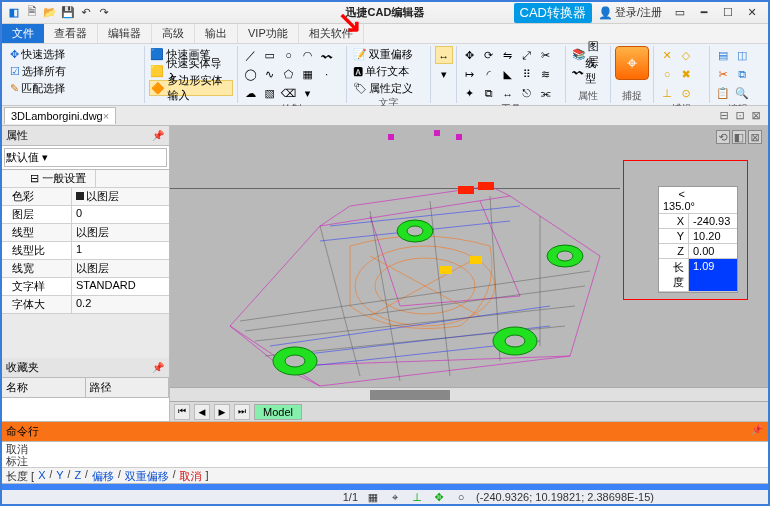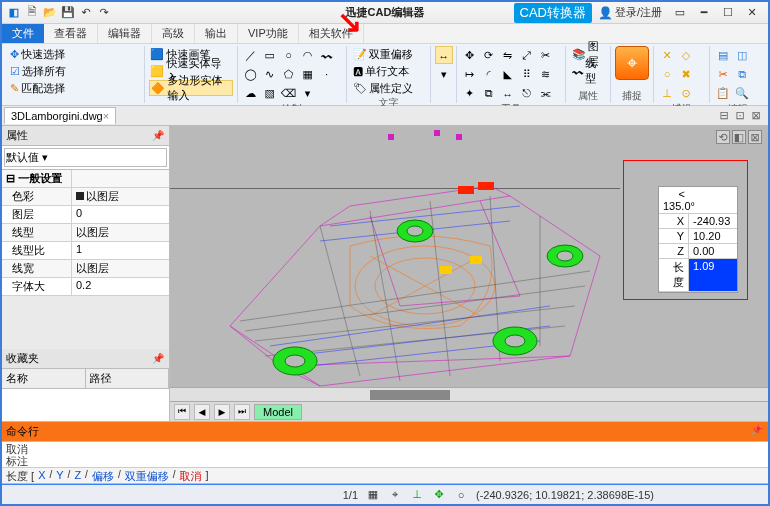--- a/index.html
+++ b/index.html
@@ -34,21 +34,21 @@
 .doc-tabs .rndicon { width:16px; height:16px; display:flex; align-items:center; justify-content:center; cursor:pointer; color:#666; }
 
 .workspace { flex: 1; display: flex; min-height: 0; }
 .left-panel { width: 168px; display: flex; flex-direction: column; border-right: 1px solid #bcbcbc; background: #eaeaea; }
 .panel-header { display: flex; align-items: center; background: #e4e4e4; border-bottom: 1px solid #bcbcbc; padding: 2px 4px; }
 .panel-header .pin { margin-left: auto; cursor: pointer; font-size: 10px; }
 .prop-row { display: flex; border-bottom: 1px solid #d0d0d0; background: #fff; }
 .prop-row:nth-child(odd){ background:#f7f7f7; }
 .prop-cell-l { width: 70px; padding: 1px 4px; border-right: 1px solid #d0d0d0; white-space: nowrap; overflow: hidden; }
 .prop-cell-r { flex: 1; padding: 1px 4px; white-space: nowrap; overflow: hidden; }
-.prop-row.section .prop-cell-l { font-weight: bold; }
+.prop-row.section .prop-cell-l { font-weight: normal; margin-left: 24px; }
 .prop-row .swatch { display:inline-block; width:8px; height:8px; background:#222; margin-right:2px;}
 .dropdown-row { background: #fff; border-bottom: 1px solid #bcbcbc; padding: 2px; }
 .dropdown-row select, .dropdown-row .dd { width: 100%; border: 1px solid #bcbcbc; padding: 1px; font-size: 11px; background: #fff;}
 .fav-table { flex:1; background:#fff; }
 .fav-header { display:flex; border-bottom:1px solid #bcbcbc; background:#eee; }
 .fav-header .fh { flex:1; padding:2px 4px; border-right:1px solid #bcbcbc; }
 
 .canvas-area { flex:1; display:flex; flex-direction:column; min-width:0; }
 .canvas { flex:1; position:relative; background:#b9b9b9; overflow:hidden; }
 .canvas svg.car { position:absolute; left:0; top:0; width:480px; height:300px; }
@@ -70,21 +70,21 @@
 .scroll-h .thumb { height:10px; width:80px; background:#888; margin-left:200px; }
 
 .cmdline { border-top:1px solid #bcbcbc; }
 .cmd-title { background:#f97316; padding:2px 4px; display:flex; border-bottom:1px solid #bcbcbc;}
 .cmd-title .pin { margin-left:auto; cursor:pointer; font-size:10px;}
 .cmd-hist { height:26px; background:#fff; border-bottom:1px solid #ccc; padding:1px 4px; font-size:10px; line-height:12px; color:#333; overflow:hidden; }
 .cmd-input { height:16px; padding:1px 4px; display:flex; gap:4px; font-size:10px; border-bottom:1px solid #bcbcbc; background:#f4f4f4; color:#333;}
 .cmd-input .cilink { color:#0b4fd1; cursor:pointer; }
 .cmd-input .cilink.cancel { color:#d10b0b; }
 
-.statusbar { height:20px; background:#eaeef4; border-top:1px solid #3b82f6; display:flex; align-items:center; padding:0 6px; gap:8px; color:#333; font-size:10px;}
+.statusbar { height:20px; background:#eaeef4; border-top:6px solid #3b82f6; display:flex; align-items:center; padding:0 6px; gap:8px; color:#333; font-size:10px;}
 .statusbar .spacer { flex:1; }
 .statusbar .sbicon { width:14px; height:14px; display:flex; align-items:center; justify-content:center; cursor:pointer;}
 .green { color:#0a0; }
 </style>
 </head>
 <body>
 
 <div class="app">
 
   <div class="titlebar">
@@ -295,20 +295,24 @@
             </div>
             <div class="prop-row">
               <div class="prop-cell-l">&nbsp;&nbsp;线型比</div>
               <div class="prop-cell-r">1</div>
             </div>
             <div class="prop-row">
               <div class="prop-cell-l">&nbsp;&nbsp;线宽</div>
               <div class="prop-cell-r">以图层</div>
             </div>
             <div class="prop-row">
+              <div class="prop-cell-l">&nbsp;&nbsp;文字样</div>
+              <div class="prop-cell-r">STANDARD</div>
+            </div>
+            <div class="prop-row">
               <div class="prop-cell-l">&nbsp;&nbsp;字体大</div>
               <div class="prop-cell-r">0.2</div>
             </div>
           </div>
       </div>
       <div style="flex:1;"></div>
       <div class="panel-header">
         <span>收藏夹</span>
         <span class="pin">📌</span>
       </div>

